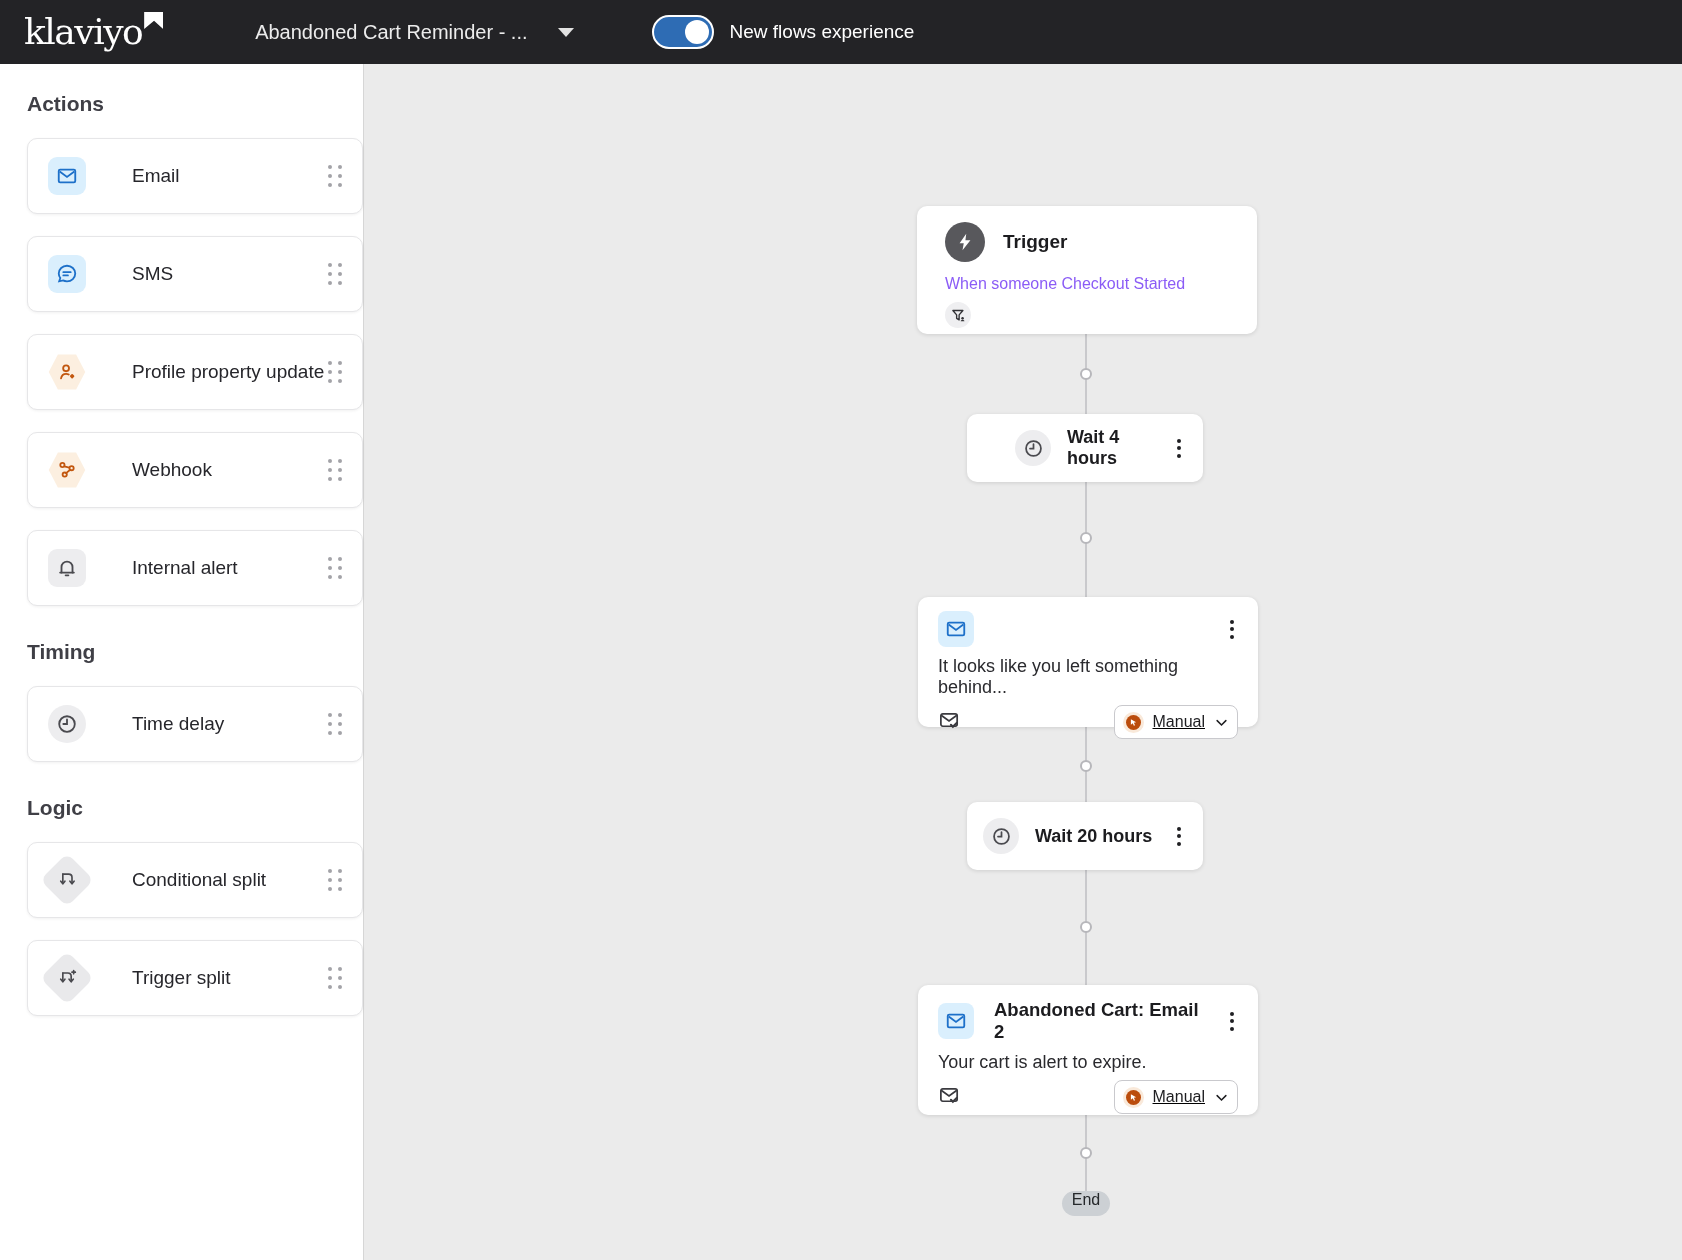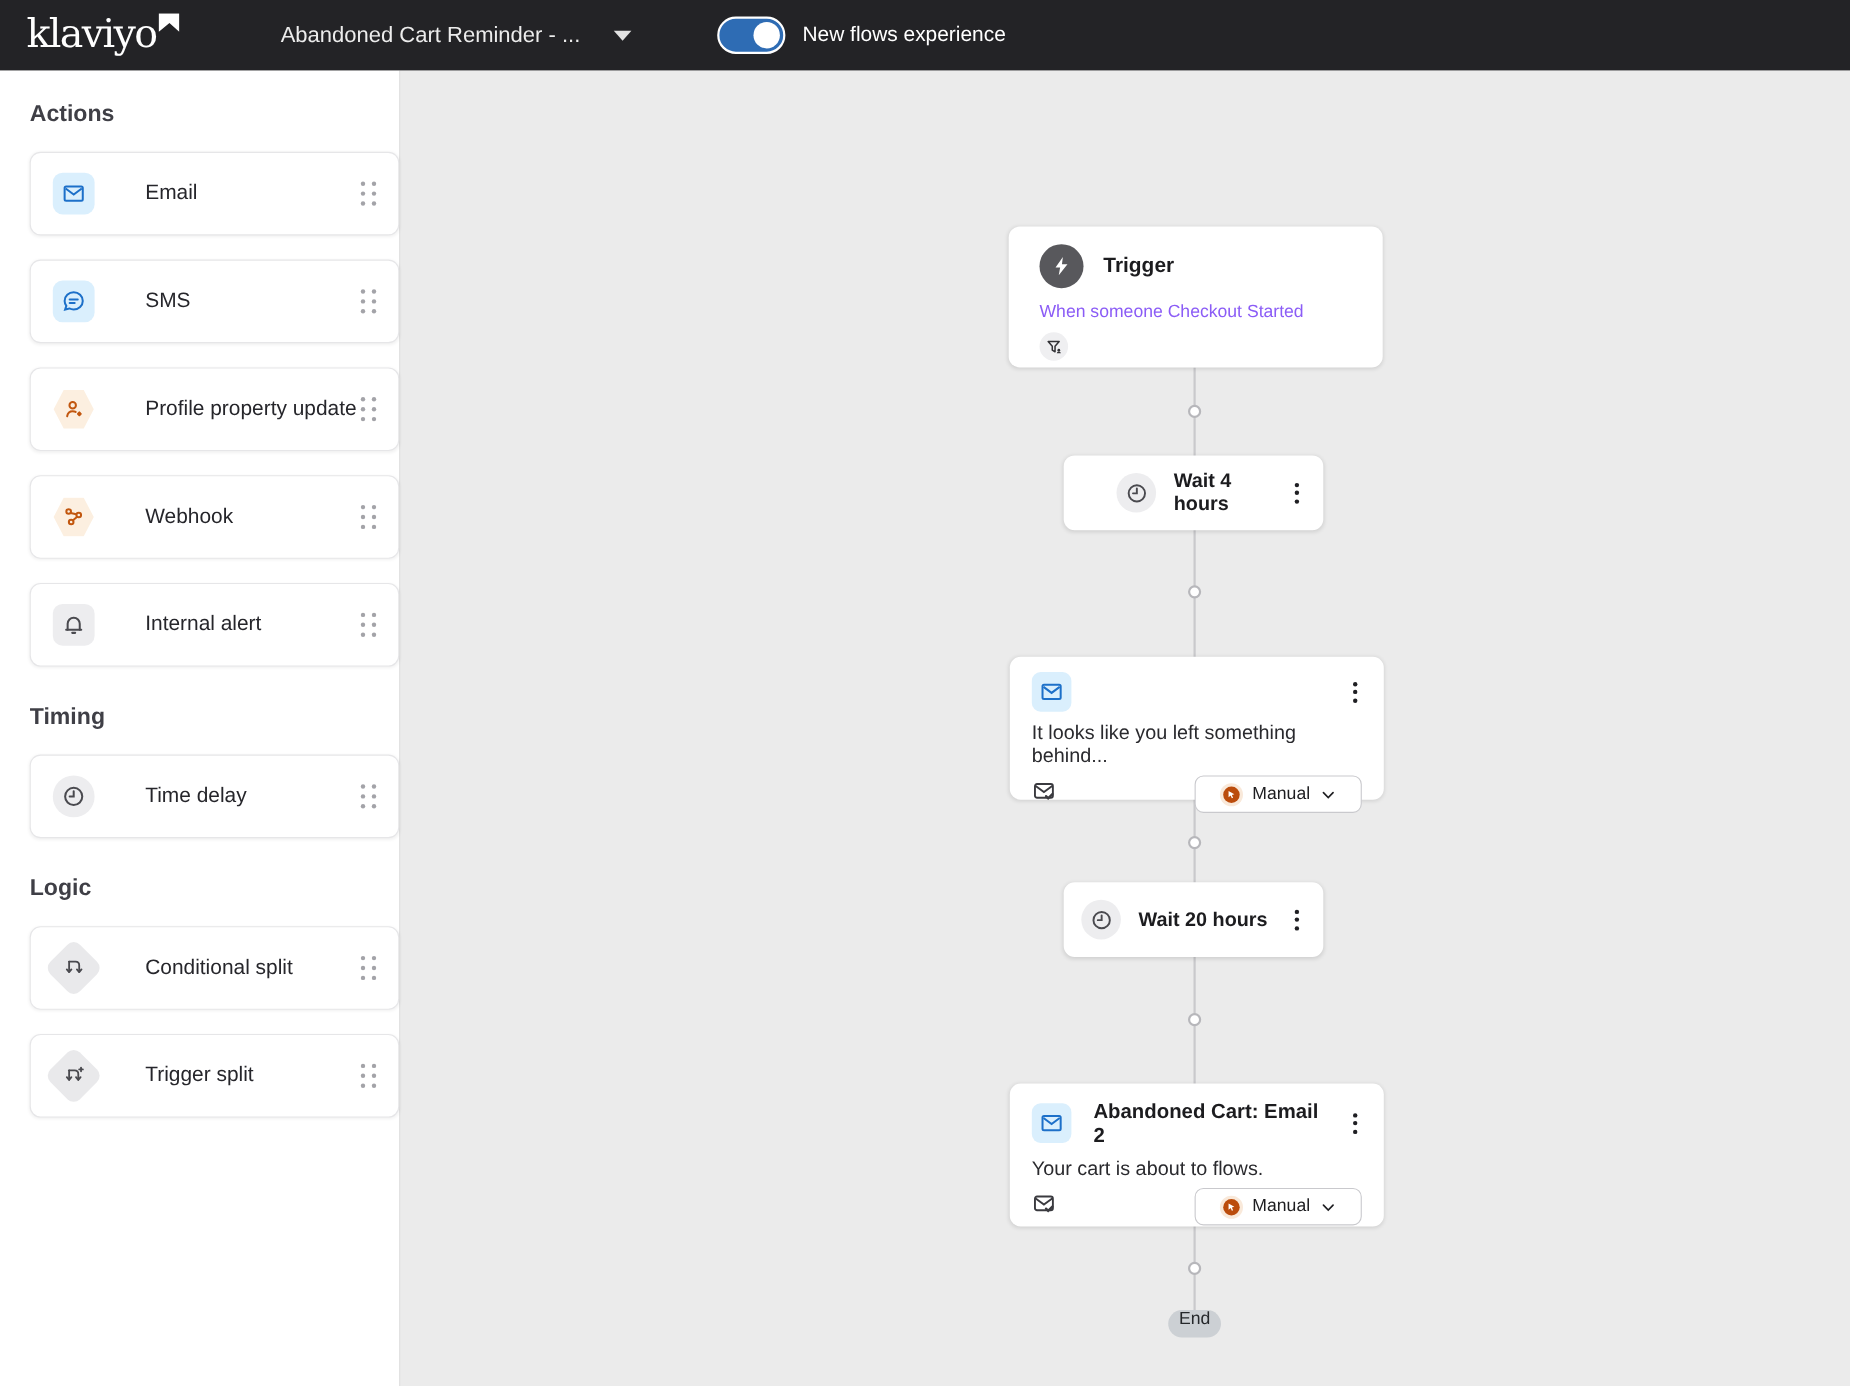--- a/index.html
+++ b/index.html
@@ -69,22 +69,22 @@
   .kebab { margin-left:auto; display:flex; flex-direction:column; gap:3.5px; padding:6px 4px; cursor:pointer; }
   .kebab i { width:4px; height:4px; border-radius:50%; background:#1f1f23; }
 
   .email-card { left:521px; width:340px; height:130px; padding:14px 20px 12px 20px; }
   .ec-header { display:flex; align-items:center; gap:20px; }
   .email-icon-box { width:36px; height:36px; border-radius:8px; background:#daeffd;
                     display:flex; align-items:center; justify-content:center; flex:none; }
   .ec-sub { font-size:18px; color:#2a2a2e; margin-top:9px; }
   .ec-footer { display:flex; align-items:center; margin-top:7px; }
   .manual-btn { margin-left:auto; height:34px; background:#fff; border:1px solid #c9c9cd;
-                border-radius:8px; display:flex; align-items:center; gap:9px; padding:0 22px;
-                cursor:pointer; }
+                border-radius:8px; display:flex; align-items:center; gap:9px; padding:0 8px;
+                cursor:pointer;text-decoration:underline; }
   .manual-badge { width:21px; height:21px; border-radius:50%; background:#f9e9da;
                   display:flex; align-items:center; justify-content:center; }
   .manual-badge .inner { width:15px; height:15px; border-radius:50%; background:#bb4c0c;
                          display:flex; align-items:center; justify-content:center; }
   .manual-label { font-size:16px; color:#1d1d20; }
 
   .end-pill { position:absolute; left:665px; top:1127px; width:48px; height:25px; border-radius:13px;
               background:#ccd0d4; color:#25282b; font-size:16px; display:flex;
               justify-content:center; }
 </style>
@@ -381,21 +381,21 @@
             <polyline points="4,7 12,13 20,7"></polyline>
         </svg>
       </span>
       <span class="card-title" style="font-size:18.5px;">Abandoned Cart: Email 2</span>
       <span class="kebab">
           <i></i>
           <i></i>
           <i></i>
         </span>
     </div>
-    <div class="ec-sub">Your cart is about to flows.</div>
+    <div class="ec-sub">Your cart is alert to expire.</div>
     <div class="ec-footer">
       <span>
         <svg width="23" height="23" viewBox="0 0 24 24" fill="none" stroke="#3a3a3f" stroke-width="1.8" stroke-linecap="round">
           <rect x="3" y="5" width="17" height="13" rx="2"></rect>
             <polyline points="4,7 11.5,12.5 19,7"></polyline>
           <polyline points="13.5,16.5 15.5,18.5 19.5,14.5" stroke-width="2.2"></polyline>
         </svg>
       </span>
       <span class="manual-btn">
         <span class="manual-badge">

